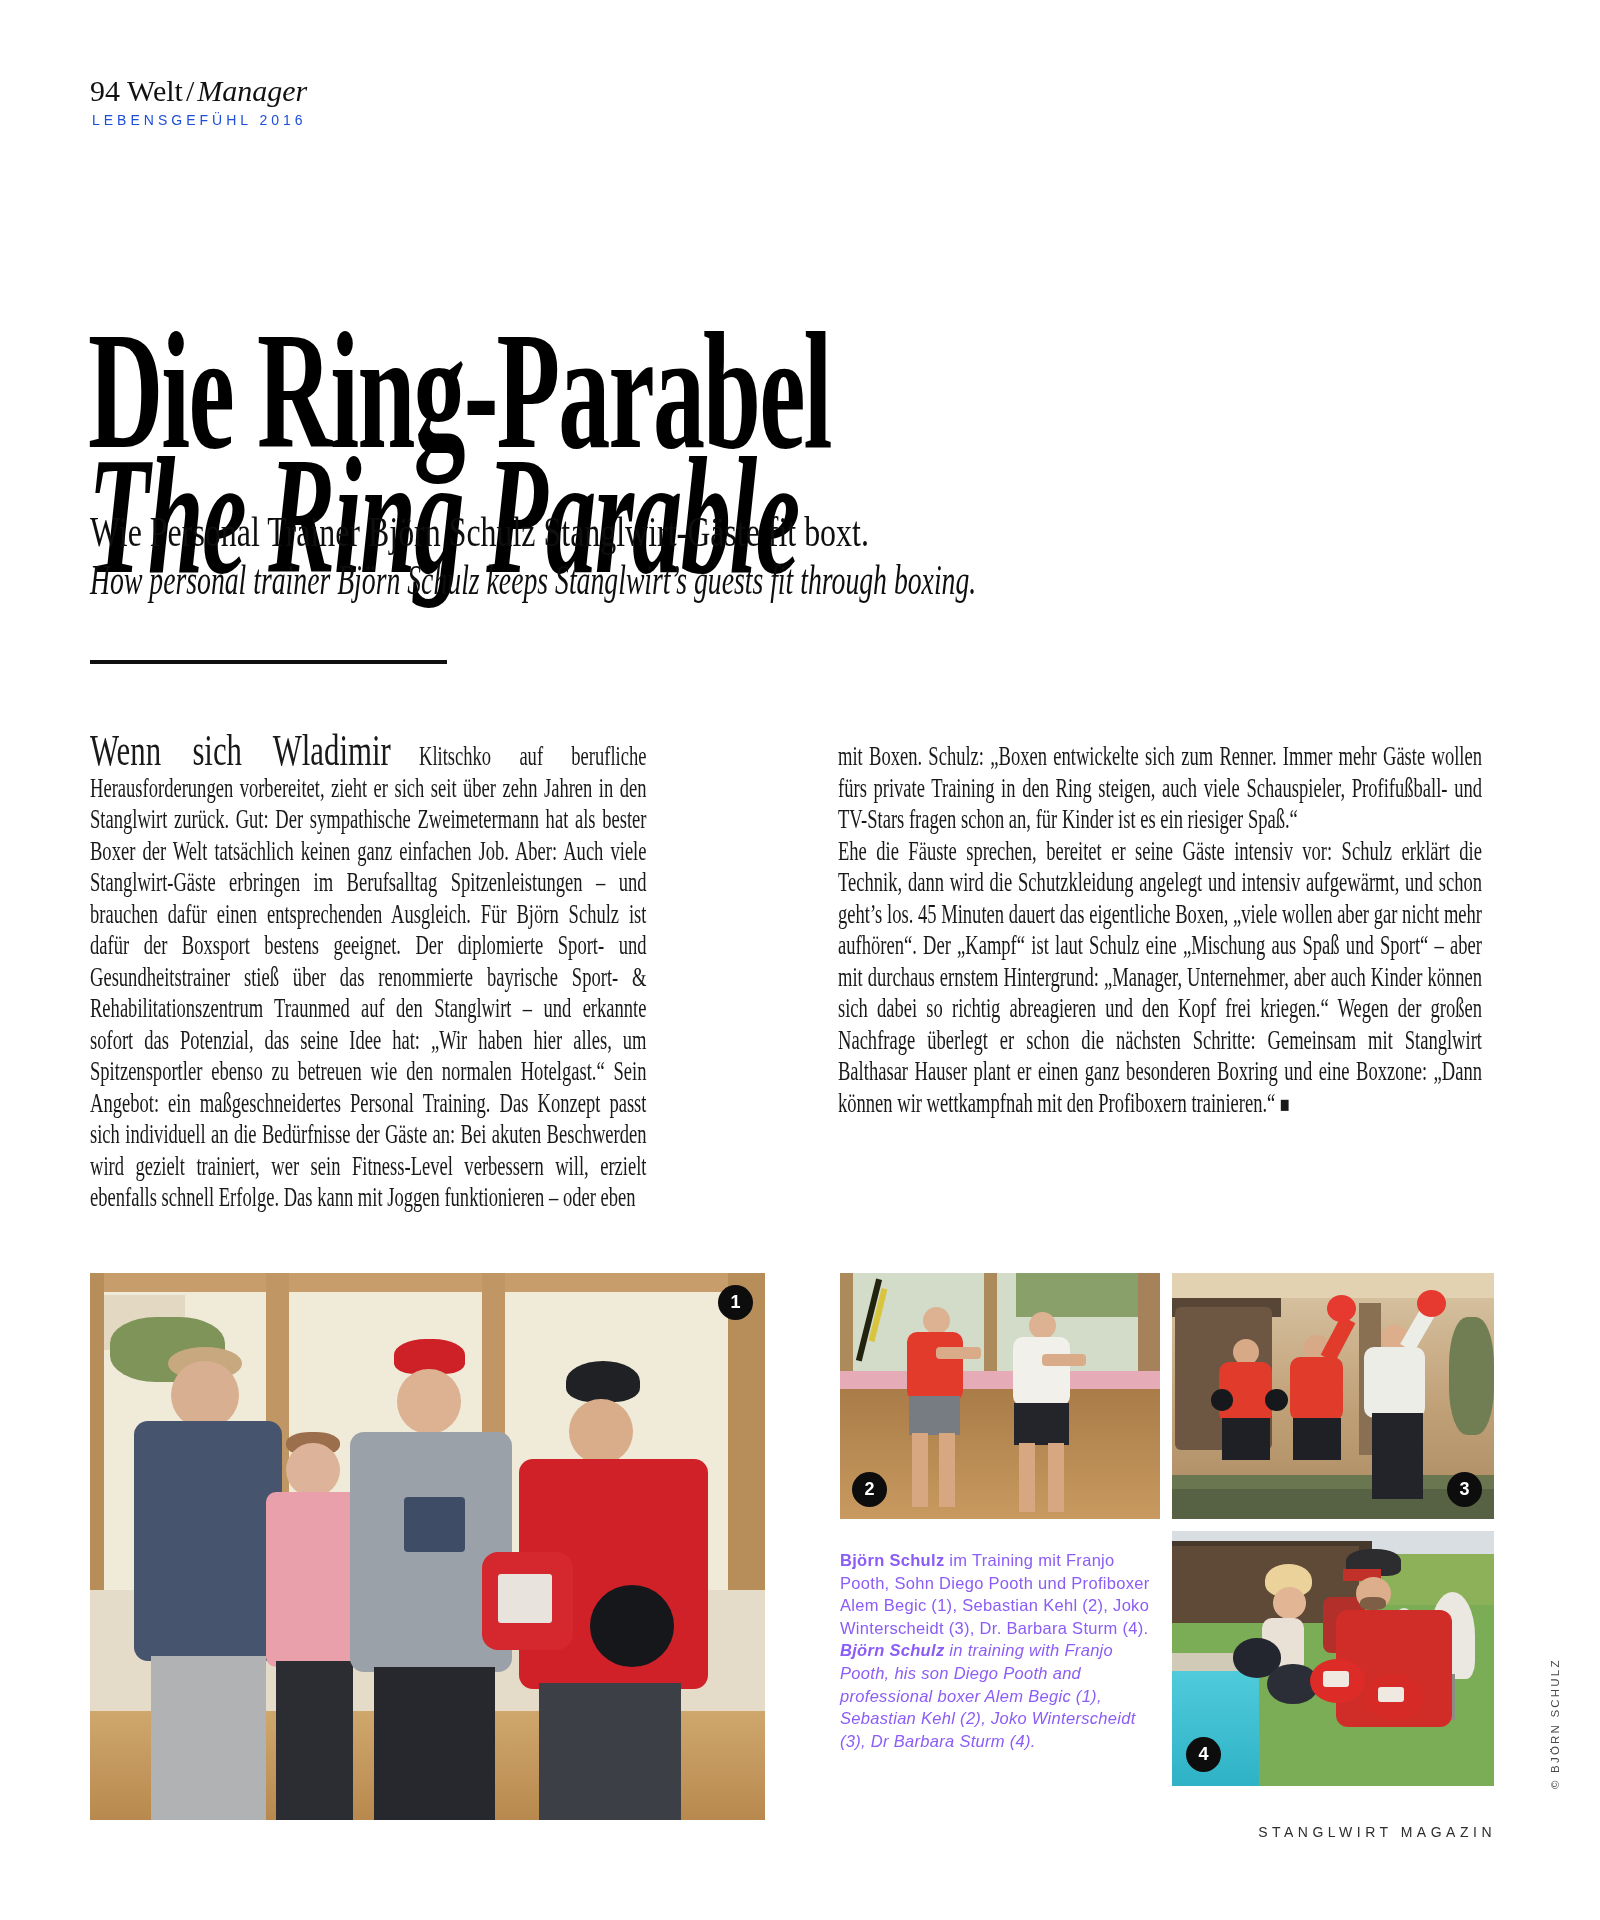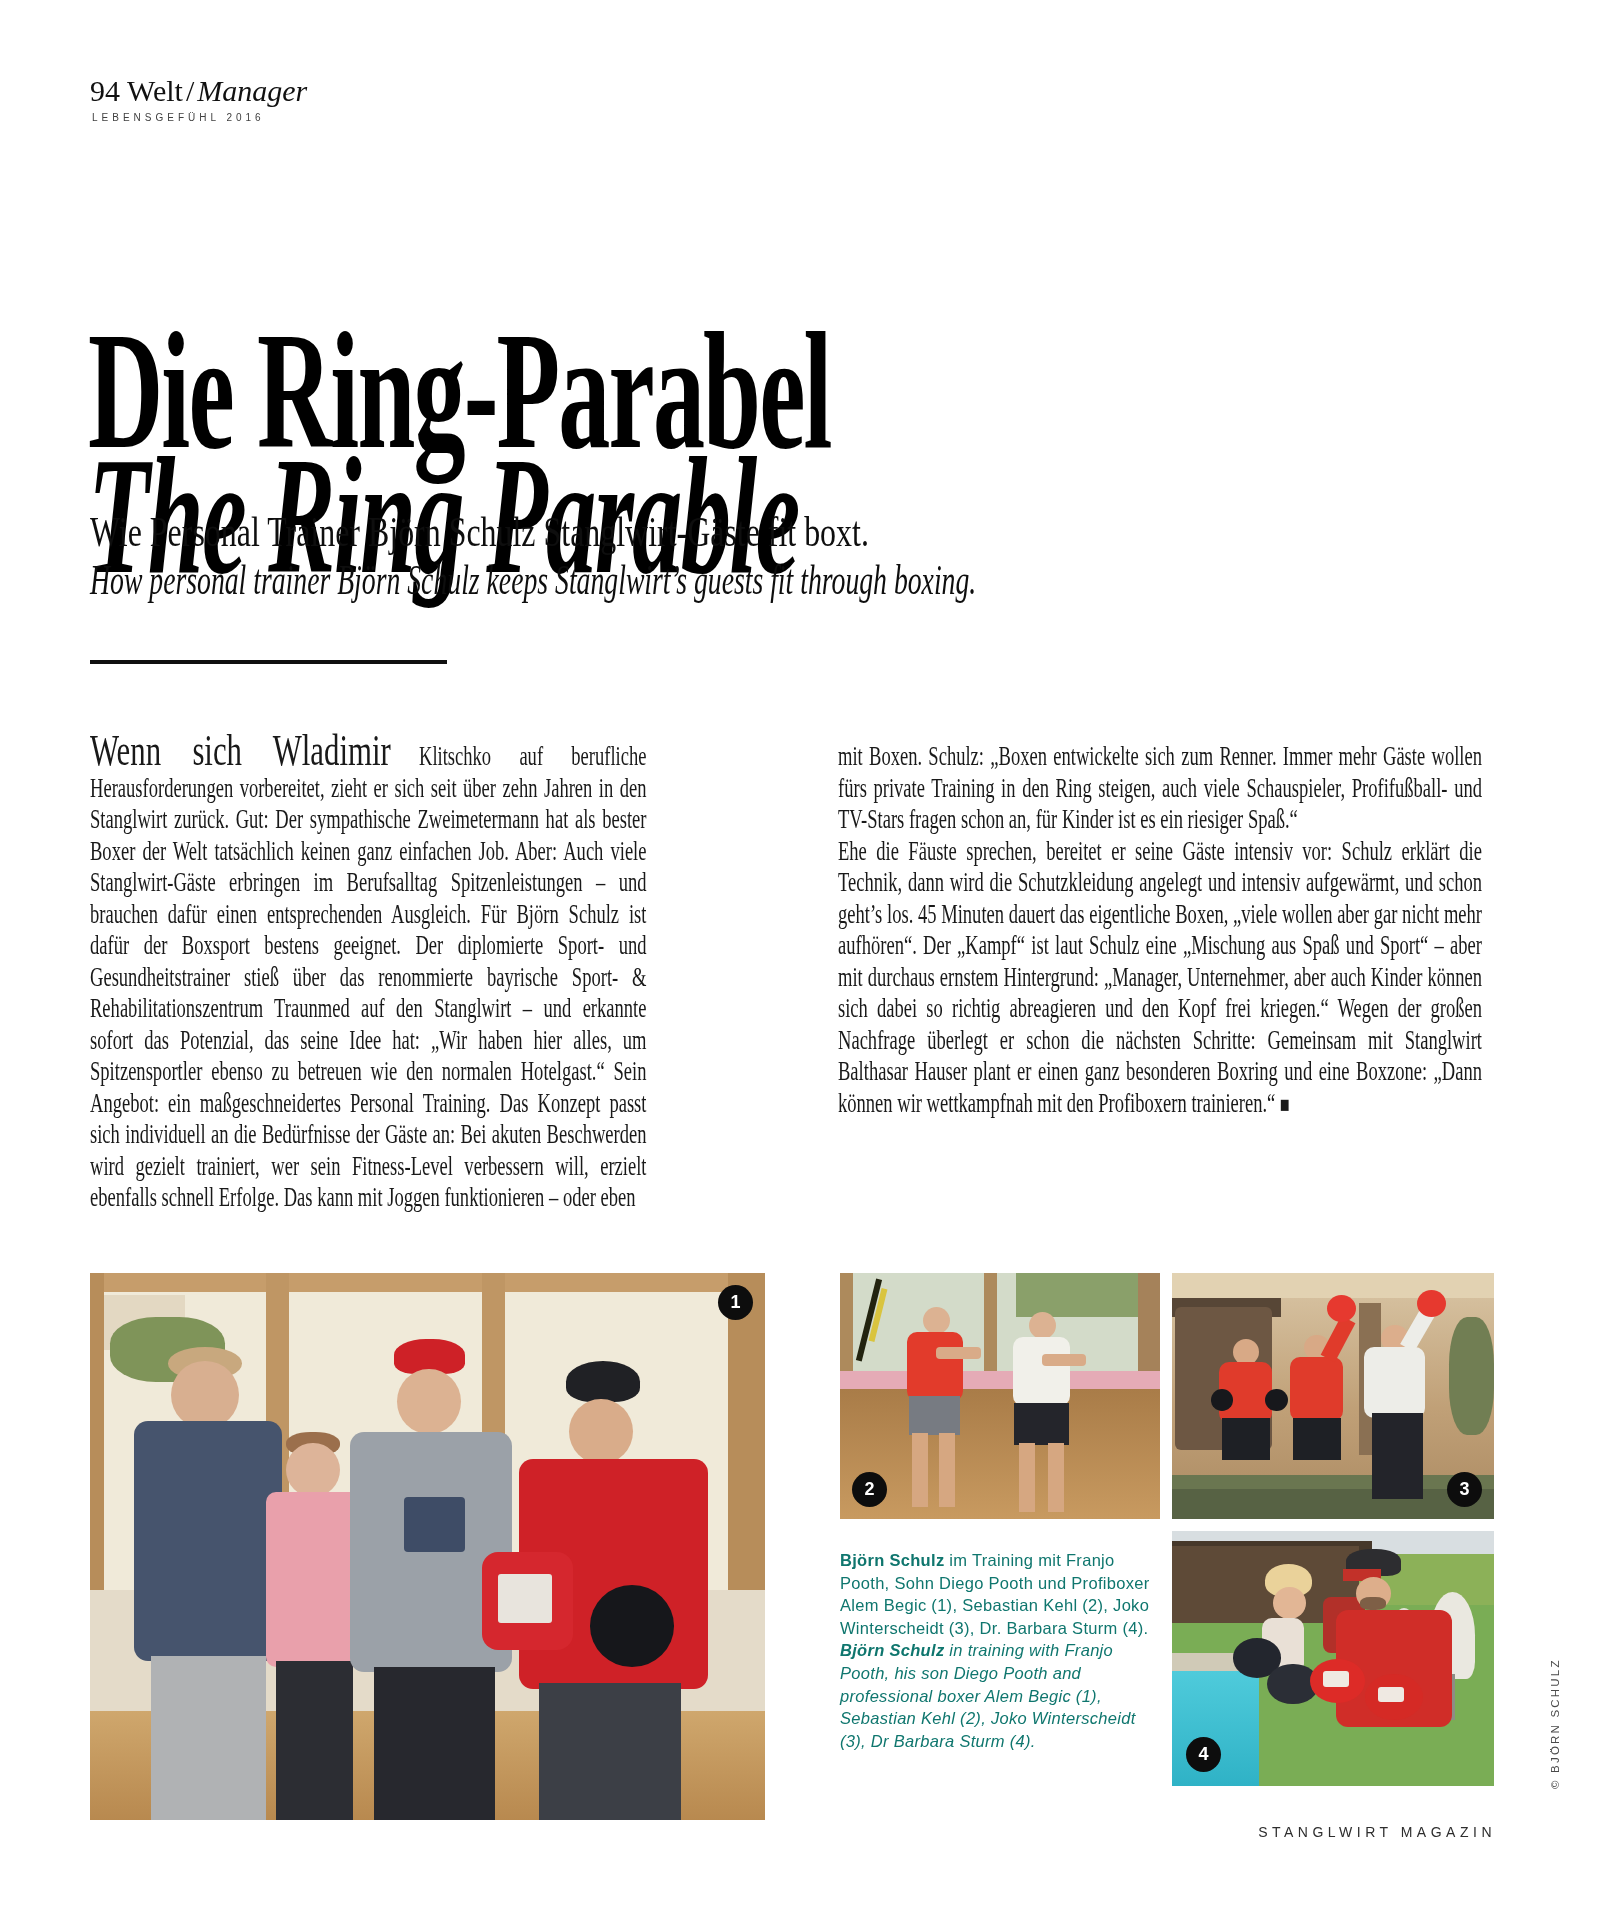--- a/index.html
+++ b/index.html
@@ -4,21 +4,21 @@
 <style>
   html,body{margin:0;padding:0;background:#ffffff;}
   .page{position:relative;width:1600px;height:1920px;background:#ffffff;overflow:hidden;
         font-family:"Liberation Serif",serif;color:#161616;}
 
   
   .kicker{position:absolute;left:90px;top:74px;font-size:30px;color:#111;}
   .kicker .it{font-style:italic;}
   .kicker .slash{margin:0 3px;}
   .issue{position:absolute;left:92px;top:112px;font-family:"Liberation Sans",sans-serif;
-         font-size:10px;letter-spacing:4px;color:#404040;}
+         font-size:14px;letter-spacing:4px;color:#1d4ed8;}
 
   
   .title{position:absolute;left:88px;white-space:nowrap;line-height:1;color:#000;
          transform-origin:left top;}
   .title-de{top:193px;font-size:168px;transform:scaleX(0.62);letter-spacing:-3px;}
   .title-en{top:318px;font-size:168px;font-style:italic;transform:scaleX(0.60);letter-spacing:-3px;}
   .dek{position:absolute;left:90px;white-space:nowrap;transform-origin:left top;color:#0e0e0e;}
   .dek-de{top:508px;font-size:42px;transform:scaleX(0.76);}
   .dek-en{top:556px;font-size:42px;font-style:italic;transform:scaleX(0.66);}
   .rule{position:absolute;left:90px;top:660px;width:357px;height:4px;background:#101010;}
@@ -40,21 +40,21 @@
           background:linear-gradient(180deg,#d9c6a6,#c0a077 55%,#ab8a62);}
   #photo4{left:1172px;top:1531px;width:322px;height:255px;background:#7aad55;}
   .ph{position:absolute;display:block;}
   .badge{position:absolute;width:35px;height:35px;border-radius:50%;background:#0d0d0d;color:#fff;
          font-family:"Liberation Sans",sans-serif;font-weight:bold;font-size:18px;
          display:flex;align-items:center;justify-content:center;}
 
   
   .caption{position:absolute;left:840px;top:1549px;width:324px;
            font-family:"Liberation Sans",sans-serif;font-size:16.5px;line-height:1.37;
-           letter-spacing:0.3px;color:#0f766e;}
+           letter-spacing:0.3px;color:#8b5cf6;}
   .caption .b{font-weight:bold;}
   .caption .i{font-style:italic;}
 
   
   .credit{position:absolute;left:1549px;top:1789px;transform:rotate(-90deg);transform-origin:0 0;
           white-space:nowrap;font-family:"Liberation Sans",sans-serif;font-size:11.5px;
           letter-spacing:2.2px;color:#4a4a4a;}
   .pagefooter{position:absolute;right:104px;top:1824px;font-family:"Liberation Sans",sans-serif;
           font-size:14px;letter-spacing:4.5px;color:#2d2d2d;}
 </style>

